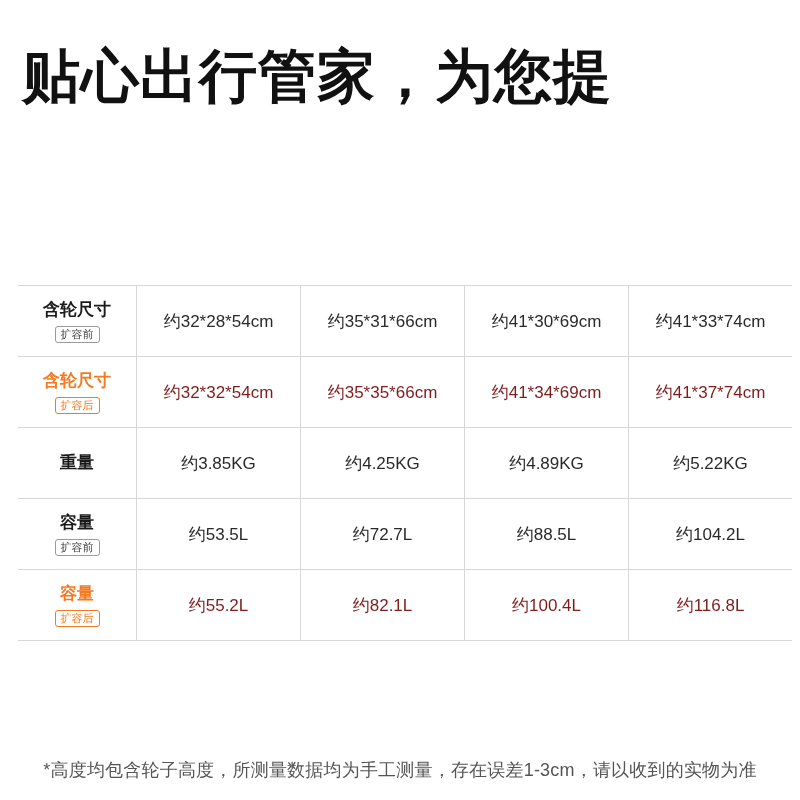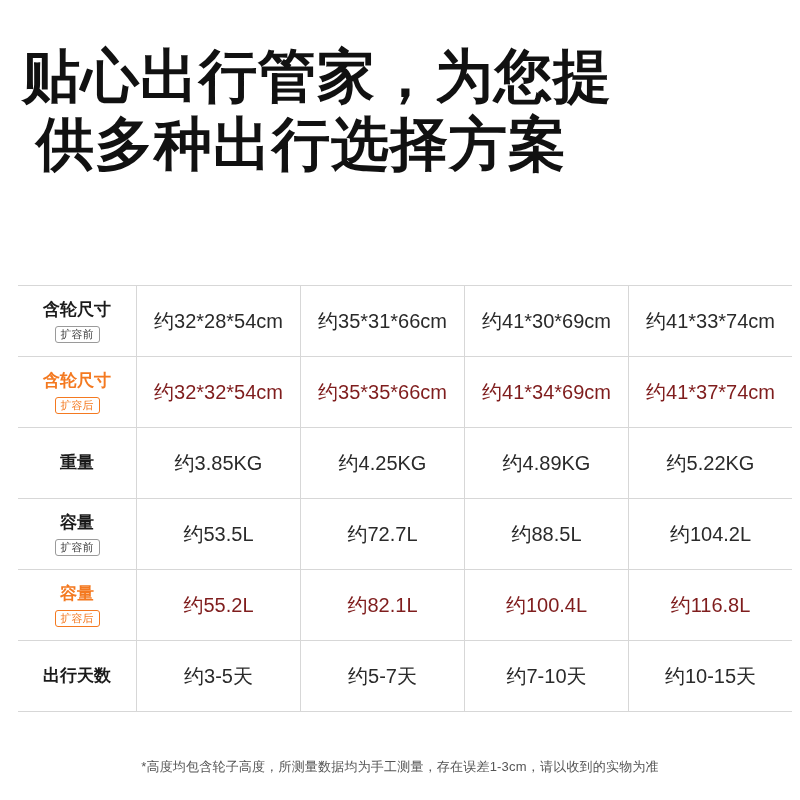--- a/index.html
+++ b/index.html
@@ -49,21 +49,21 @@
     width: 764px;
     border-collapse: collapse;
     table-layout: fixed;
   }
   .spec-table td {
     border-top: 1px solid #d7d7d7;
     border-bottom: 1px solid #d7d7d7;
     height: 62px;
     vertical-align: middle;
     text-align: center;
-    font-size: 20px;
+    font-size: 17px;
     color: #2a2a2a;
   }
   .spec-table tr:first-child td {
     border-top: 1px solid #d7d7d7;
   }
   .spec-table td.label-cell {
     width: 118px;
     border-right: 1px solid #d7d7d7;
     font-size: 17px;
     font-weight: bold;
@@ -105,33 +105,32 @@
     color: #f47920;
   }
 
   
   .footnote {
     position: absolute;
     left: 0;
     top: 758px;
     width: 800px;
     text-align: center;
-    font-size: 13px;
+    font-size: 18px;
     color: #555555;
     letter-spacing: 0.2px;
   }
 </style>
 </head>
 <body>
 
 <div class="page">
 
   <div class="headline">
     <span class="line line1">贴心出行管家，为您提</span>
-    <span class="line line2">供多种出行选择方案</span>
   </div>
 
   <table class="spec-table">
     <tbody>
       <tr>
         <td class="label-cell">
           <span class="label-main">含轮尺寸</span>
           <span class="tag">扩容前</span>
         </td>
         <td class="val-cell">约32*28*54cm</td>
@@ -176,28 +175,19 @@
         <td class="label-cell">
           <span class="label-main">容量</span>
           <span class="tag">扩容后</span>
         </td>
         <td class="val-cell">约55.2L</td>
         <td class="val-cell">约82.1L</td>
         <td class="val-cell">约100.4L</td>
         <td class="val-cell last">约116.8L</td>
       </tr>
 
-      <tr>
-        <td class="label-cell">
-          <span class="label-main">出行天数</span>
-        </td>
-        <td class="val-cell">约3-5天</td>
-        <td class="val-cell">约5-7天</td>
-        <td class="val-cell">约7-10天</td>
-        <td class="val-cell last">约10-15天</td>
-      </tr>
 
     </tbody>
   </table>
 
   <div class="footnote">*高度均包含轮子高度，所测量数据均为手工测量，存在误差1-3cm，请以收到的实物为准</div>
 
 </div>
 
 </body></html>

